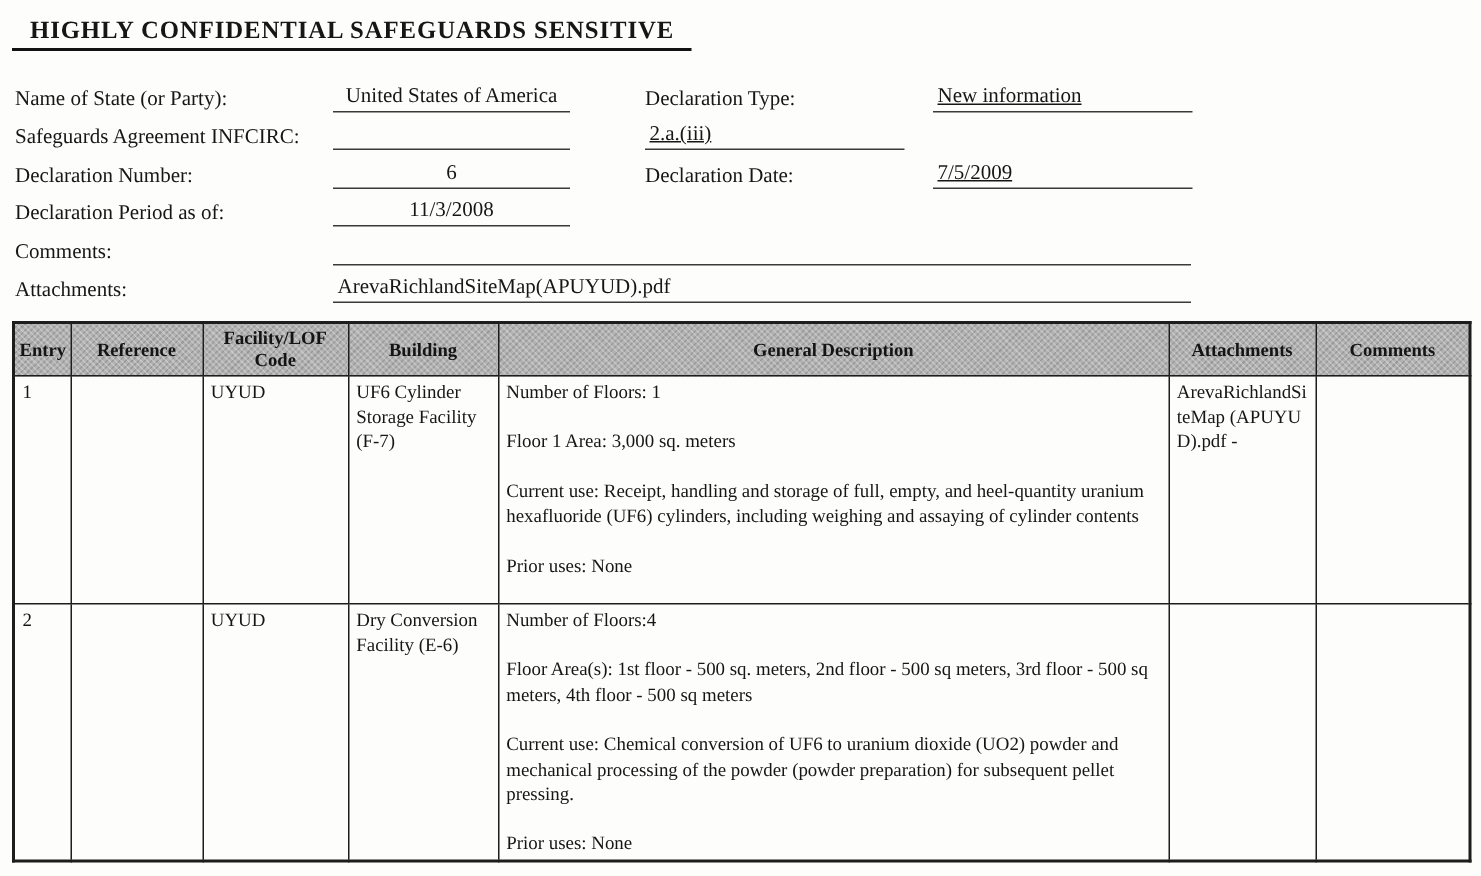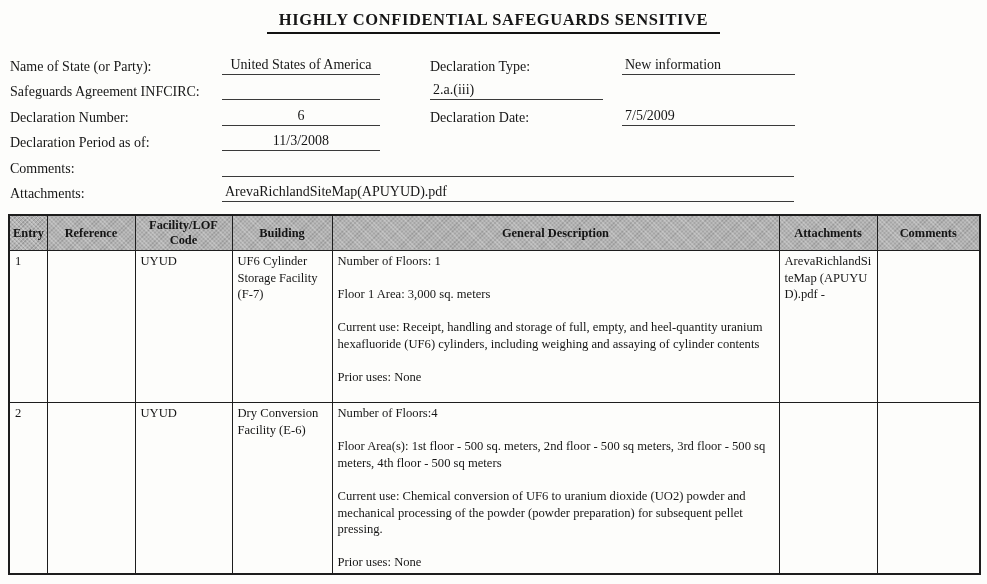--- a/index.html
+++ b/index.html
@@ -7,21 +7,21 @@
     width: 987px;
     height: 584px;
     background: #fdfdfb;
     font-family: "Liberation Serif", serif;
     color: #161616;
     overflow: hidden;
   }
   .page { padding: 8px 8px 0 8px; }
 
   
-  .title-wrap { text-align: center; margin-top: 2px; }
+  .title-wrap { text-align: left; margin-top: 2px; }
   .title {
     display: inline-block;
     font-size: 16.5px;
     font-weight: bold;
     letter-spacing: 0.6px;
     border-bottom: 2.5px solid #121212;
     padding: 0 12px 2px 12px;
     white-space: nowrap;
   }
 
@@ -32,21 +32,21 @@
   .flabel.right { width: 192px; }
   .fvalue {
     border-bottom: 1px solid #3a3a3a;
     padding: 0 3px 1px 3px;
     box-sizing: border-box;
     min-height: 17px;
     white-space: nowrap;
     overflow: hidden;
   }
   .fvalue.w-left { width: 158px; flex: 0 0 auto; text-align: center; }
-  .fvalue.w-right { width: 173px; flex: 0 0 auto; }
+  .fvalue.w-right { width: 173px; flex: 0 0 auto; text-decoration: underline; }
   .fvalue.w-wide { width: 572px; flex: 0 0 auto; }
   .gap { width: 50px; flex: 0 0 auto; }
 
   
   table {
     border-collapse: collapse;
     table-layout: fixed;
     width: 971px;
     margin-top: 12px;
     font-size: 12.6px;

